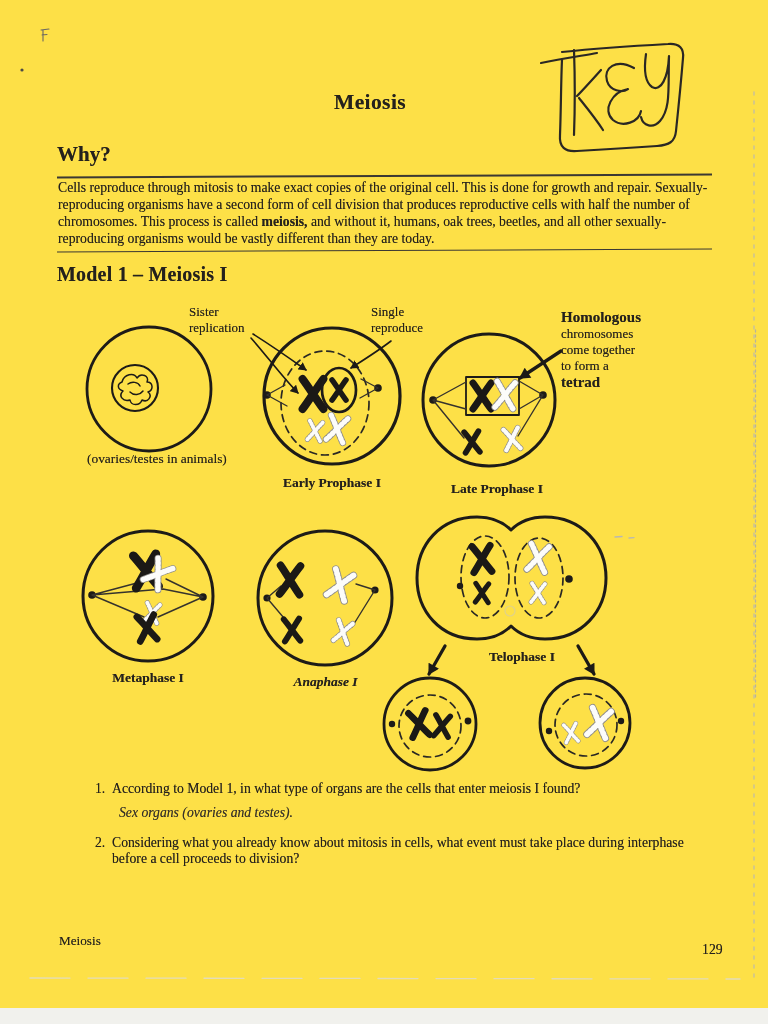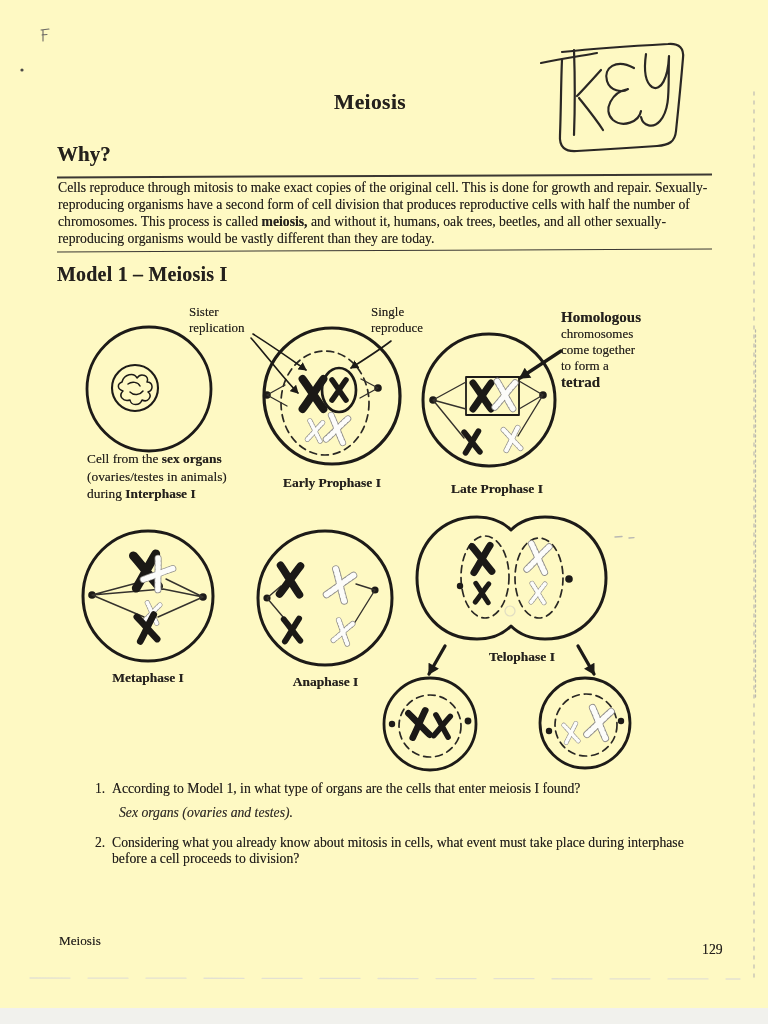--- a/index.html
+++ b/index.html
@@ -1,16 +1,16 @@
 <!DOCTYPE html>
 <html><head>
 <meta charset="utf-8">
 <style>
   html,body{margin:0;padding:0;background:#e8e8e4;}
-  .page{position:relative;width:768px;height:1024px;background:#fef9c3;overflow:hidden;
+  .page{position:relative;width:768px;height:1024px;background:#fde047;overflow:hidden;
         font-family:"Liberation Serif", serif;color:#24211d;}
   .abs{position:absolute;}
   .soft{text-shadow:0 0 .5px rgba(45,40,33,.55);}
   .page-title{top:90px;left:0;width:740px;text-align:center;font-size:21.5px;font-weight:bold;letter-spacing:.4px;}
   .page-subtitle{top:117px;left:0;width:740px;text-align:center;font-size:13.8px;}
   .why-heading{top:142px;left:57px;font-size:21px;font-weight:bold;}
   .rule{left:57px;width:655px;border-top:2px solid #3b3833;transform:rotate(-.25deg);}
   .rule-top{top:175px;}
   .rule-bottom{top:250px;border-top-width:1.8px;}
   .why-paragraph{top:180px;left:58px;width:656px;font-size:13.7px;line-height:16.9px;text-align:left;}
@@ -18,21 +18,21 @@
   .callout{font-size:13px;line-height:15.5px;}
   .callout-sister{top:304px;left:189px;}
   .callout-single{top:304px;left:371px;}
   .callout-homologous{top:309px;left:561px;width:100px;line-height:16px;}
   .callout-homologous b{font-size:15px;}
   .caption-interphase{top:450px;left:87px;width:185px;font-size:13.4px;line-height:17.6px;}
   .phase-label{font-size:13.5px;font-weight:bold;text-align:center;}
   .lbl-early{top:475px;left:262px;width:140px;}
   .lbl-late{top:481px;left:432px;width:130px;}
   .lbl-meta{top:670px;left:83px;width:130px;}
-  .lbl-ana{top:674px;left:263px;width:125px;}
+  .lbl-ana{top:674px;left:263px;width:125px;font-style:italic;}
   .lbl-telo{top:649px;left:462px;width:120px;}
   .questions{top:781px;left:95px;width:600px;font-size:13.7px;line-height:16.8px;}
   .q-row{display:flex;}
   .q-num{width:17px;flex:0 0 17px;}
   .q-text{width:585px;}
   .q-answer{margin:7px 0 0 24px;font-style:italic;color:#34302a;}
   .q2{margin-top:13px;}
   .footer-title{top:933px;left:59px;font-size:13.2px;}
   .page-number{top:942px;left:702px;font-size:13.8px;}
   svg.art{position:absolute;inset:0;width:768px;height:1024px;pointer-events:none;}
@@ -199,23 +199,21 @@
   </div>
   <div class="abs soft callout callout-homologous">
     <div><b>Homologous</b></div>
     <div>chromosomes</div>
     <div>come together</div>
     <div>to form a</div>
     <div><b>tetrad</b></div>
   </div>
 
   <div class="abs soft caption-interphase">
-    <div><span>Cell from the </span><b>sex organs</b></div>
     <div>(ovaries/testes in animals)</div>
-    <div><span>during </span><b>Interphase I</b></div>
   </div>
   <div class="abs soft phase-label lbl-early">Early Prophase I</div>
   <div class="abs soft phase-label lbl-late">Late Prophase I</div>
   <div class="abs soft phase-label lbl-meta">Metaphase I</div>
   <div class="abs soft phase-label lbl-ana">Anaphase I</div>
   <div class="abs soft phase-label lbl-telo">Telophase I</div>
 
   <div class="abs soft questions">
     <div class="q-row">
       <span class="q-num">1.</span>

